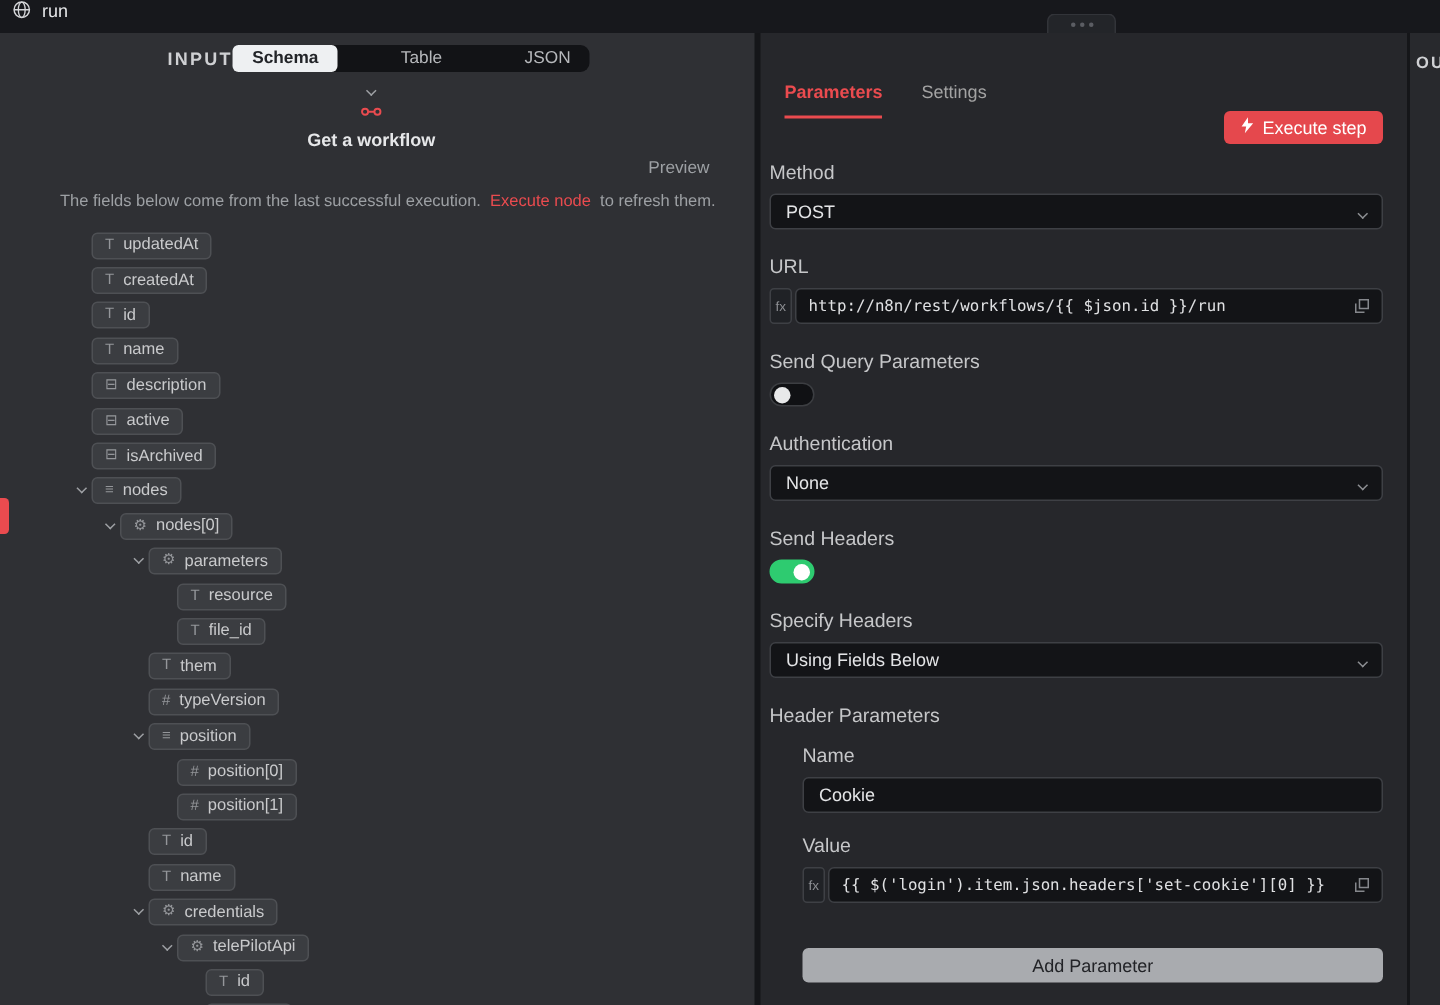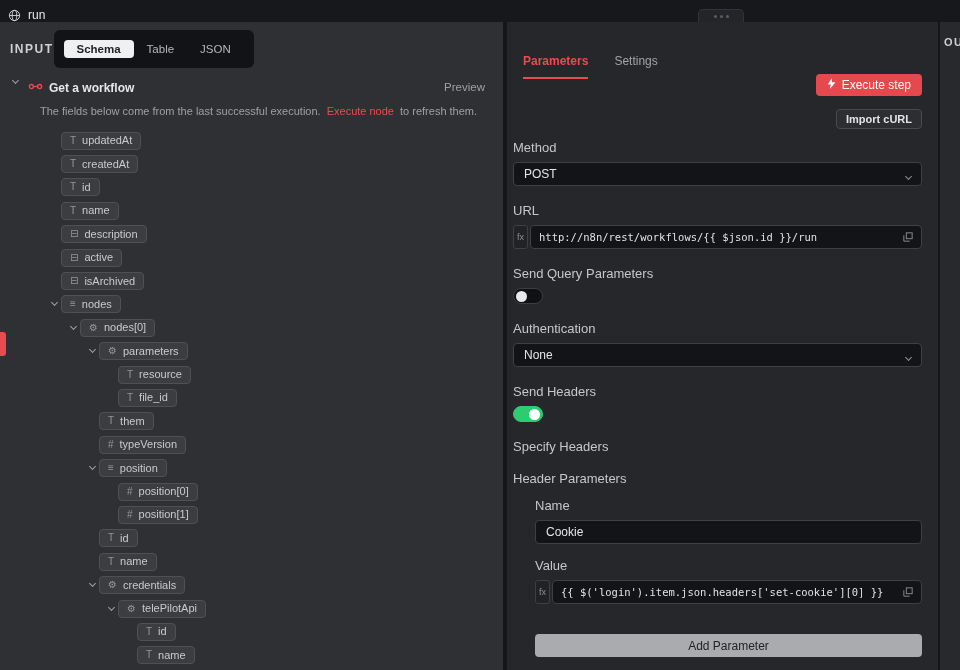--- a/index.html
+++ b/index.html
@@ -2,40 +2,40 @@
 <html><head>
 <meta charset="utf-8">
 <style>
   * { margin:0; padding:0; box-sizing:border-box; }
   html,body { background:#101114; }
   .app{ position:relative; width:960px; height:670px; background:#17181b; overflow:hidden;
         font-family:"Liberation Sans","DejaVu Sans",sans-serif; }
 
   
   .topbar{ position:absolute; top:0; left:0; right:0; height:22px; background:#17181c;
-           display:flex; align-items:flex-end; padding-left:8px; gap:7px; }
+           display:flex; align-items:flex-start; padding-left:8px; gap:7px; }
   .topbar-title{ color:#e6e7e9; font-size:12px; }
   .ndv-handle{ position:absolute; left:698px; top:9px; width:46px; height:13px; background:#232529;
                border:1px solid #323439; border-bottom:none; border-radius:5px 5px 0 0;
                display:flex; align-items:center; justify-content:center; cursor:grab; }
   .dots{ width:3px; height:3px; border-radius:50%; background:#5b5d63;
          box-shadow:6px 0 0 #5b5d63, -6px 0 0 #5b5d63; }
 
   .main{ position:absolute; top:22px; left:0; right:0; bottom:0; background:#151619; }
 
   
   .input-panel{ position:absolute; left:0; top:0; width:503px; bottom:0; background:#2f3034; overflow:hidden; }
-  .ip-header{ display:flex; align-items:center; justify-content:flex-start; padding:8px 8px 0 10px; }
+  .ip-header{ display:flex; align-items:center; justify-content:center; padding:8px 8px 0 10px; }
   .ip-title{ font-size:12px; font-weight:bold; letter-spacing:1.5px; color:#cfd0d3; }
-  .seg{ display:flex; background:#121316; border-radius:6px; padding:10px; }
+  .seg{ display:flex; background:#121316; border-radius:6px; padding:0;gap:29px; }
   .seg-tab{ border:none; background:transparent; color:#b6b8bb; font-size:11.5px; padding:3px 13px;
             border-radius:4px; font-family:inherit; cursor:pointer; }
   .seg-tab.active{ background:#eef0f2; color:#222428; font-weight:bold; }
 
-  .node-row{ display:flex; margin:13px 4px 0 8px; gap:6px; }
+  .node-row{ display:flex; align-items:center; margin:13px 16px 0 8px; gap:6px;flex-direction:column; }
   .tw-caret{ width:14px; display:inline-flex; justify-content:center; flex:none; cursor:pointer; }
   .tw-spacer{ width:14px; display:inline-block; flex:none; }
   .chev{ width:5px; height:5px; border-right:1.5px solid #9fa1a5; border-bottom:1.5px solid #9fa1a5;
          transform:rotate(45deg); display:inline-block; margin-top:-3px; }
   .node-title{ color:#e6e7e9; font-size:12px; font-weight:600; cursor:pointer; }
   .preview{ margin-left:auto; color:#9da0a4; font-size:11.5px; margin-right:14px; cursor:pointer; }
   .notice{ margin:10px 12px 0 40px; font-size:11px; color:#9da0a4; }
   .notice-link{ color:#ea4b4f; margin:0 3px; cursor:pointer; text-decoration:none;text-align:right; }
 
   .tree{ margin-top:12px; }
@@ -340,23 +340,20 @@
           </div>
         <button class="exec-btn">
           <svg width="9" height="11" viewBox="0 0 10 12">
             <path d="M5.5 0 L0.8 7 H4.2 L3.2 12 L9.4 4.6 H5.6 Z" fill="#ffffff"></path>
           </svg>
           <span>Execute step</span>
         </button>
       </div>
 
       <div class="dp-content">
-        <div class="curl-row">
-          <button class="curl-btn">Import cURL</button>
-        </div>
 
         <div class="fgroup">
           <div class="flabel">Method</div>
           <div class="select">
             <span class="sel-val">POST</span>
             <span class="sel-caret"><i class="chev"></i></span>
           </div>
         </div>
 
         <div class="fgroup">
@@ -390,20 +387,24 @@
 
         <div class="fgroup">
           <div class="flabel">Send Headers</div>
           <div class="toggle on">
               <span class="knob"></span>
             </div>
         </div>
 
         <div class="fgroup">
           <div class="flabel">Specify Headers</div>
+          <div class="select">
+            <span class="sel-val">Using Fields Below</span>
+            <span class="sel-caret"><i class="chev"></i></span>
+          </div>
         </div>
 
         <div class="fgroup">
           <div class="flabel">Header Parameters</div>
           <div class="subfields">
             <div class="flabel">Name</div>
             <div class="text-input">
               <span>Cookie</span>
             </div>
             <div class="flabel sub-gap">Value</div>

